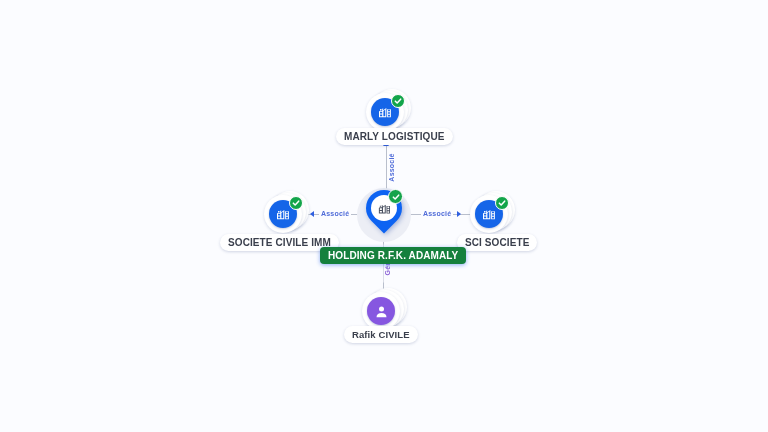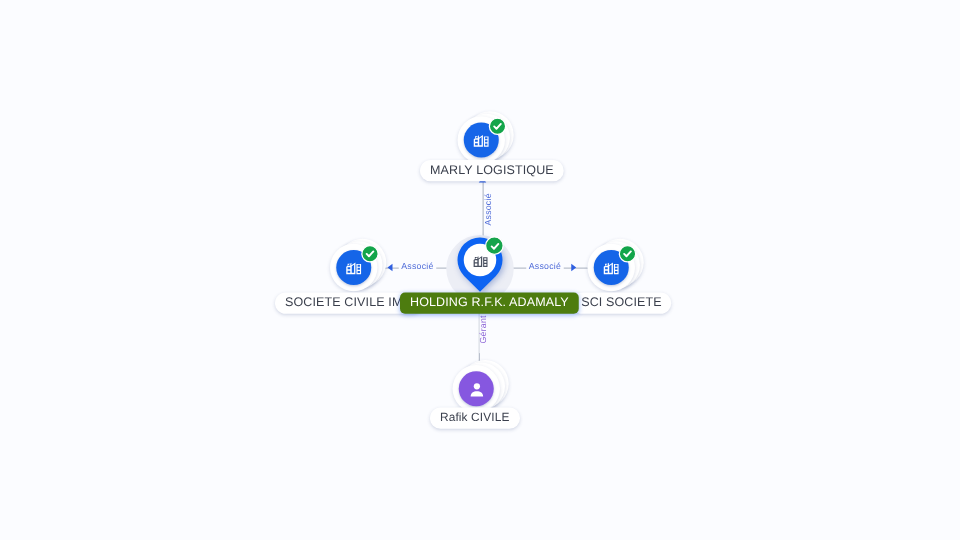--- a/index.html
+++ b/index.html
@@ -5,21 +5,21 @@
   html,body{margin:0;padding:0;}
   body{
     width:768px;height:432px;
     background:#fbfcff;
     font-family:"Liberation Sans","DejaVu Sans",sans-serif;
     overflow:hidden;
     position:relative;
   }
   #graph-canvas{
     position:absolute;inset:0;
-    width:768px;height:432px;
+    width:768px;height:432px;font-weight:bold;
   }
 
   
   .edge{position:absolute;background:#b9bfcc;}
   .edge.h{height:1px;}
   .edge.v{width:1px;}
 
   .edge-label{
     position:absolute;
     font-size:7px;
@@ -134,26 +134,27 @@
     background:#ffffff;
     border-radius:9px;
     padding:3px 8px;
     font-size:10px;
     color:#3a3f4c;
     white-space:nowrap;
     box-shadow:0 1px 3px rgba(40,60,120,.20);
     letter-spacing:.1px;
   }
   .node-label.selected{
-    background:#4d7c0f;
+    background:#15803d;
     color:#ffffff;
     border-radius:4px;
     font-size:10px;
     box-shadow:0 1px 4px rgba(10,80,230,.45);
     z-index:20;
+    margin-top:13px;
   }
   .node-label.small{font-size:9.5px;}
 </style>
 </head>
 <body style="background: rgb(251, 252, 255);">
 
 <div id="graph-canvas">
 
   <div class="edge v" style="left:386px;top:142px;height:52px;"></div>
   <div class="arrow up" style="left:383px;top:142px;"></div>

